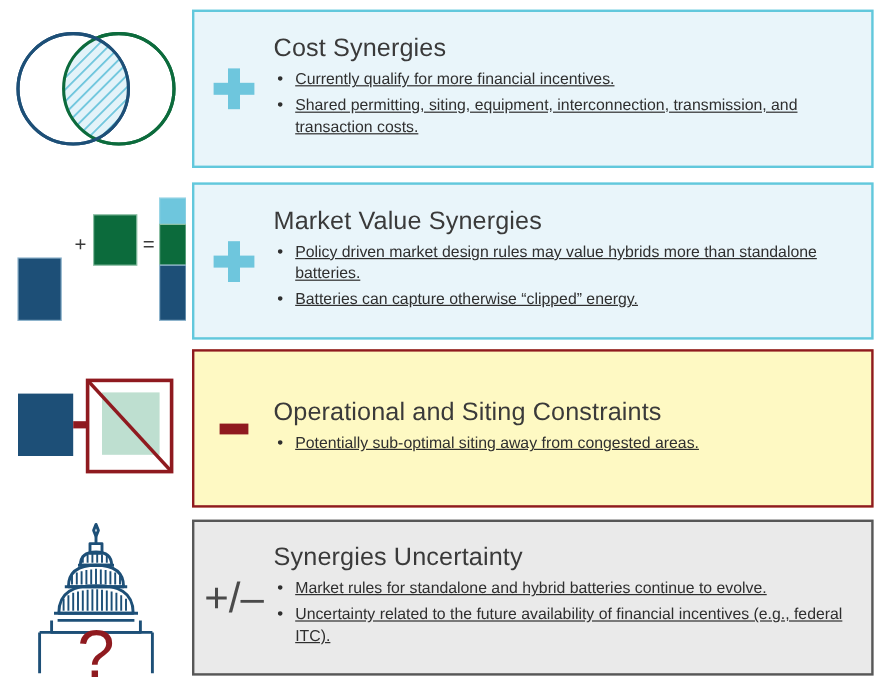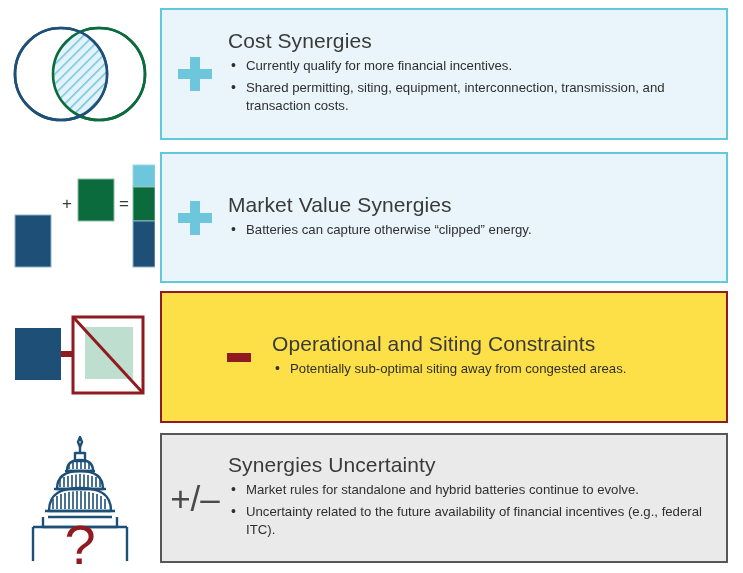--- a/index.html
+++ b/index.html
@@ -70,39 +70,39 @@
     margin: 0;
     padding: 0;
   }
   ul.blist li {
     position: relative;
     padding-left: 18px;
     font-size: 13.2px;
     color: #2f2f2f;
     line-height: 1.34;
     margin: 4px 0;
+    text-decoration: underline;
   }
   ul.blist li::before {
     content: "\2022";
     position: absolute;
     left: 3px;
     top: -1px;
     font-size: 14px;
     color: #2f2f2f;
   }
 
   
   .panel.cyan {
     border-color: #62c8dc;
     background: #e9f5fa;
   }
   .panel.red {
     border-color: #8f1a1f;
-    background: #fde047;
-    padding-left: 44px;
+    background: #fef9c3;
   }
   .panel.gray {
     border-color: #575757;
     background: #eaeaea;
   }
 
   
   .plus-glyph {
     width: 34px;
     height: 34px;
@@ -205,20 +205,21 @@
         </svg>
       </div>
     </div>
     <div class="panel cyan">
       <div class="sign">
         <span class="plus-glyph"></span>
       </div>
       <div class="content">
         <h2 class="ptitle">Market Value Synergies</h2>
         <ul class="blist">
+          <li>Policy driven market design rules may value hybrids more than standalone batteries.</li>
           <li>Batteries can capture otherwise “clipped” energy.</li>
         </ul>
       </div>
     </div>
   </div>
 
   <div class="row" style="top:291px; height:132px;">
     <div class="icon-cell">
       <div class="constraint-wrap">
         <svg viewBox="0 0 150 105" width="150" height="105" aria-hidden="true">

